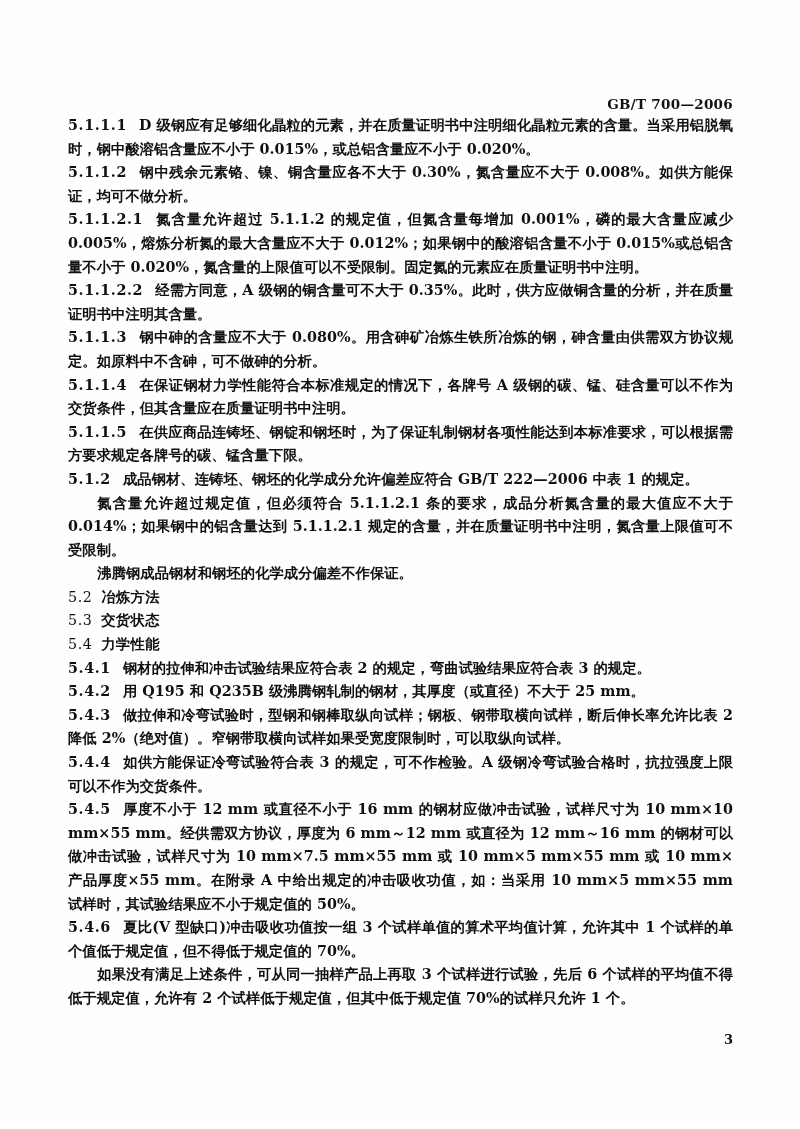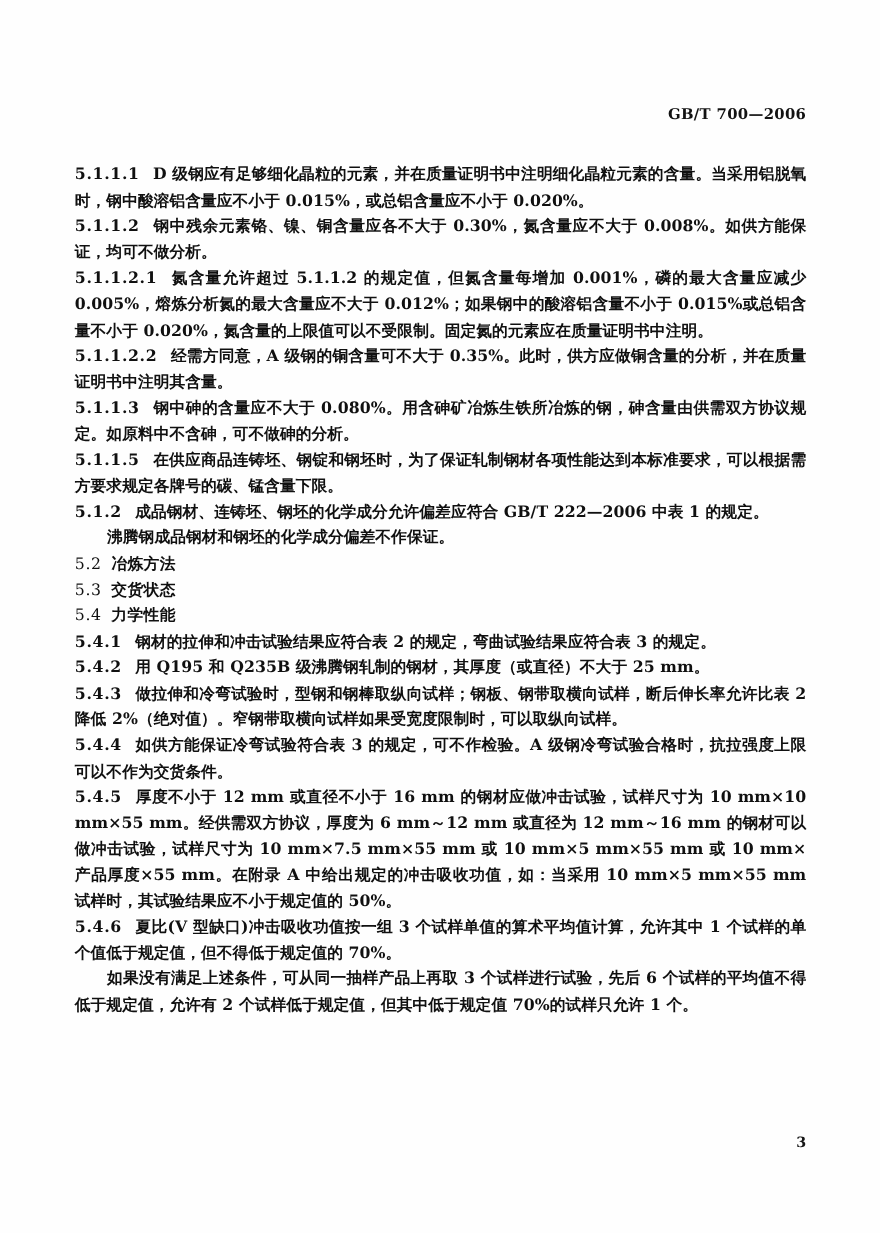--- a/index.html
+++ b/index.html
@@ -34,21 +34,21 @@
     font-size: 13.5px;
     letter-spacing: 0.3px;
     color: #121212;
     white-space: nowrap;
   }
 
   
   .content {
     position: absolute;
     left: 68px;
-    top: 148px;
+    top: 114px;
     width: 665px;
   }
 
   .para {
     margin: 0;
     font-size: 14.3px;
     line-height: 23.6px;
     text-align: justify;
     text-justify: inter-ideograph;
     color: #101010;
@@ -94,22 +94,24 @@
 <div class="page">
 
   <div class="running-header">GB/T 700—2006</div>
 
   <div class="content">
       <p class="para clause"><span class="num">5.1.1.1</span><span>D 级钢应有足够细化晶粒的元素，并在质量证明书中注明细化晶粒元素的含量。当采用铝脱氧时，钢中酸溶铝含量应不小于 0.015%，或总铝含量应不小于 0.020%。</span></p>
       <p class="para clause"><span class="num">5.1.1.2</span><span>钢中残余元素铬、镍、铜含量应各不大于 0.30%，氮含量应不大于 0.008%。如供方能保证，均可不做分析。</span></p>
       <p class="para clause"><span class="num">5.1.1.2.1</span><span>氮含量允许超过 5.1.1.2 的规定值，但氮含量每增加 0.001%，磷的最大含量应减少 0.005%，熔炼分析氮的最大含量应不大于 0.012%；如果钢中的酸溶铝含量不小于 0.015%或总铝含量不小于 0.020%，氮含量的上限值可以不受限制。固定氮的元素应在质量证明书中注明。</span></p>
       <p class="para clause"><span class="num">5.1.1.2.2</span><span>经需方同意，A 级钢的铜含量可不大于 0.35%。此时，供方应做铜含量的分析，并在质量证明书中注明其含量。</span></p>
       <p class="para clause"><span class="num">5.1.1.3</span><span>钢中砷的含量应不大于 0.080%。用含砷矿冶炼生铁所冶炼的钢，砷含量由供需双方协议规定。如原料中不含砷，可不做砷的分析。</span></p>
+      <p class="para clause"><span class="num">5.1.1.4</span><span>在保证钢材力学性能符合本标准规定的情况下，各牌号 A 级钢的碳、锰、硅含量可以不作为交货条件，但其含量应在质量证明书中注明。</span></p>
       <p class="para clause"><span class="num">5.1.1.5</span><span>在供应商品连铸坯、钢锭和钢坯时，为了保证轧制钢材各项性能达到本标准要求，可以根据需方要求规定各牌号的碳、锰含量下限。</span></p>
       <p class="para clause"><span class="num">5.1.2</span><span>成品钢材、连铸坯、钢坯的化学成分允许偏差应符合 GB/T 222—2006 中表 1 的规定。</span></p>
+      <p class="para indent"><span>氮含量允许超过规定值，但必须符合 5.1.1.2.1 条的要求，成品分析氮含量的最大值应不大于 0.014%；如果钢中的铝含量达到 5.1.1.2.1 规定的含量，并在质量证明书中注明，氮含量上限值可不受限制。</span></p>
       <p class="para indent"><span>沸腾钢成品钢材和钢坯的化学成分偏差不作保证。</span></p>
       <p class="para heading clause"><span class="num">5.2</span><span>冶炼方法</span></p>
       <p class="para heading clause"><span class="num">5.3</span><span>交货状态</span></p>
       <p class="para heading clause"><span class="num">5.4</span><span>力学性能</span></p>
       <p class="para clause"><span class="num">5.4.1</span><span>钢材的拉伸和冲击试验结果应符合表 2 的规定，弯曲试验结果应符合表 3 的规定。</span></p>
       <p class="para clause"><span class="num">5.4.2</span><span>用 Q195 和 Q235B 级沸腾钢轧制的钢材，其厚度（或直径）不大于 25 mm。</span></p>
       <p class="para clause"><span class="num">5.4.3</span><span>做拉伸和冷弯试验时，型钢和钢棒取纵向试样；钢板、钢带取横向试样，断后伸长率允许比表 2 降低 2%（绝对值）。窄钢带取横向试样如果受宽度限制时，可以取纵向试样。</span></p>
       <p class="para clause"><span class="num">5.4.4</span><span>如供方能保证冷弯试验符合表 3 的规定，可不作检验。A 级钢冷弯试验合格时，抗拉强度上限可以不作为交货条件。</span></p>
       <p class="para clause"><span class="num">5.4.5</span><span>厚度不小于 12 mm 或直径不小于 16 mm 的钢材应做冲击试验，试样尺寸为 10 mm×10 mm×55 mm。经供需双方协议，厚度为 6 mm～12 mm 或直径为 12 mm～16 mm 的钢材可以做冲击试验，试样尺寸为 10 mm×7.5 mm×55 mm 或 10 mm×5 mm×55 mm 或 10 mm×产品厚度×55 mm。在附录 A 中给出规定的冲击吸收功值，如：当采用 10 mm×5 mm×55 mm 试样时，其试验结果应不小于规定值的 50%。</span></p>
       <p class="para clause"><span class="num">5.4.6</span><span>夏比(V 型缺口)冲击吸收功值按一组 3 个试样单值的算术平均值计算，允许其中 1 个试样的单个值低于规定值，但不得低于规定值的 70%。</span></p>

